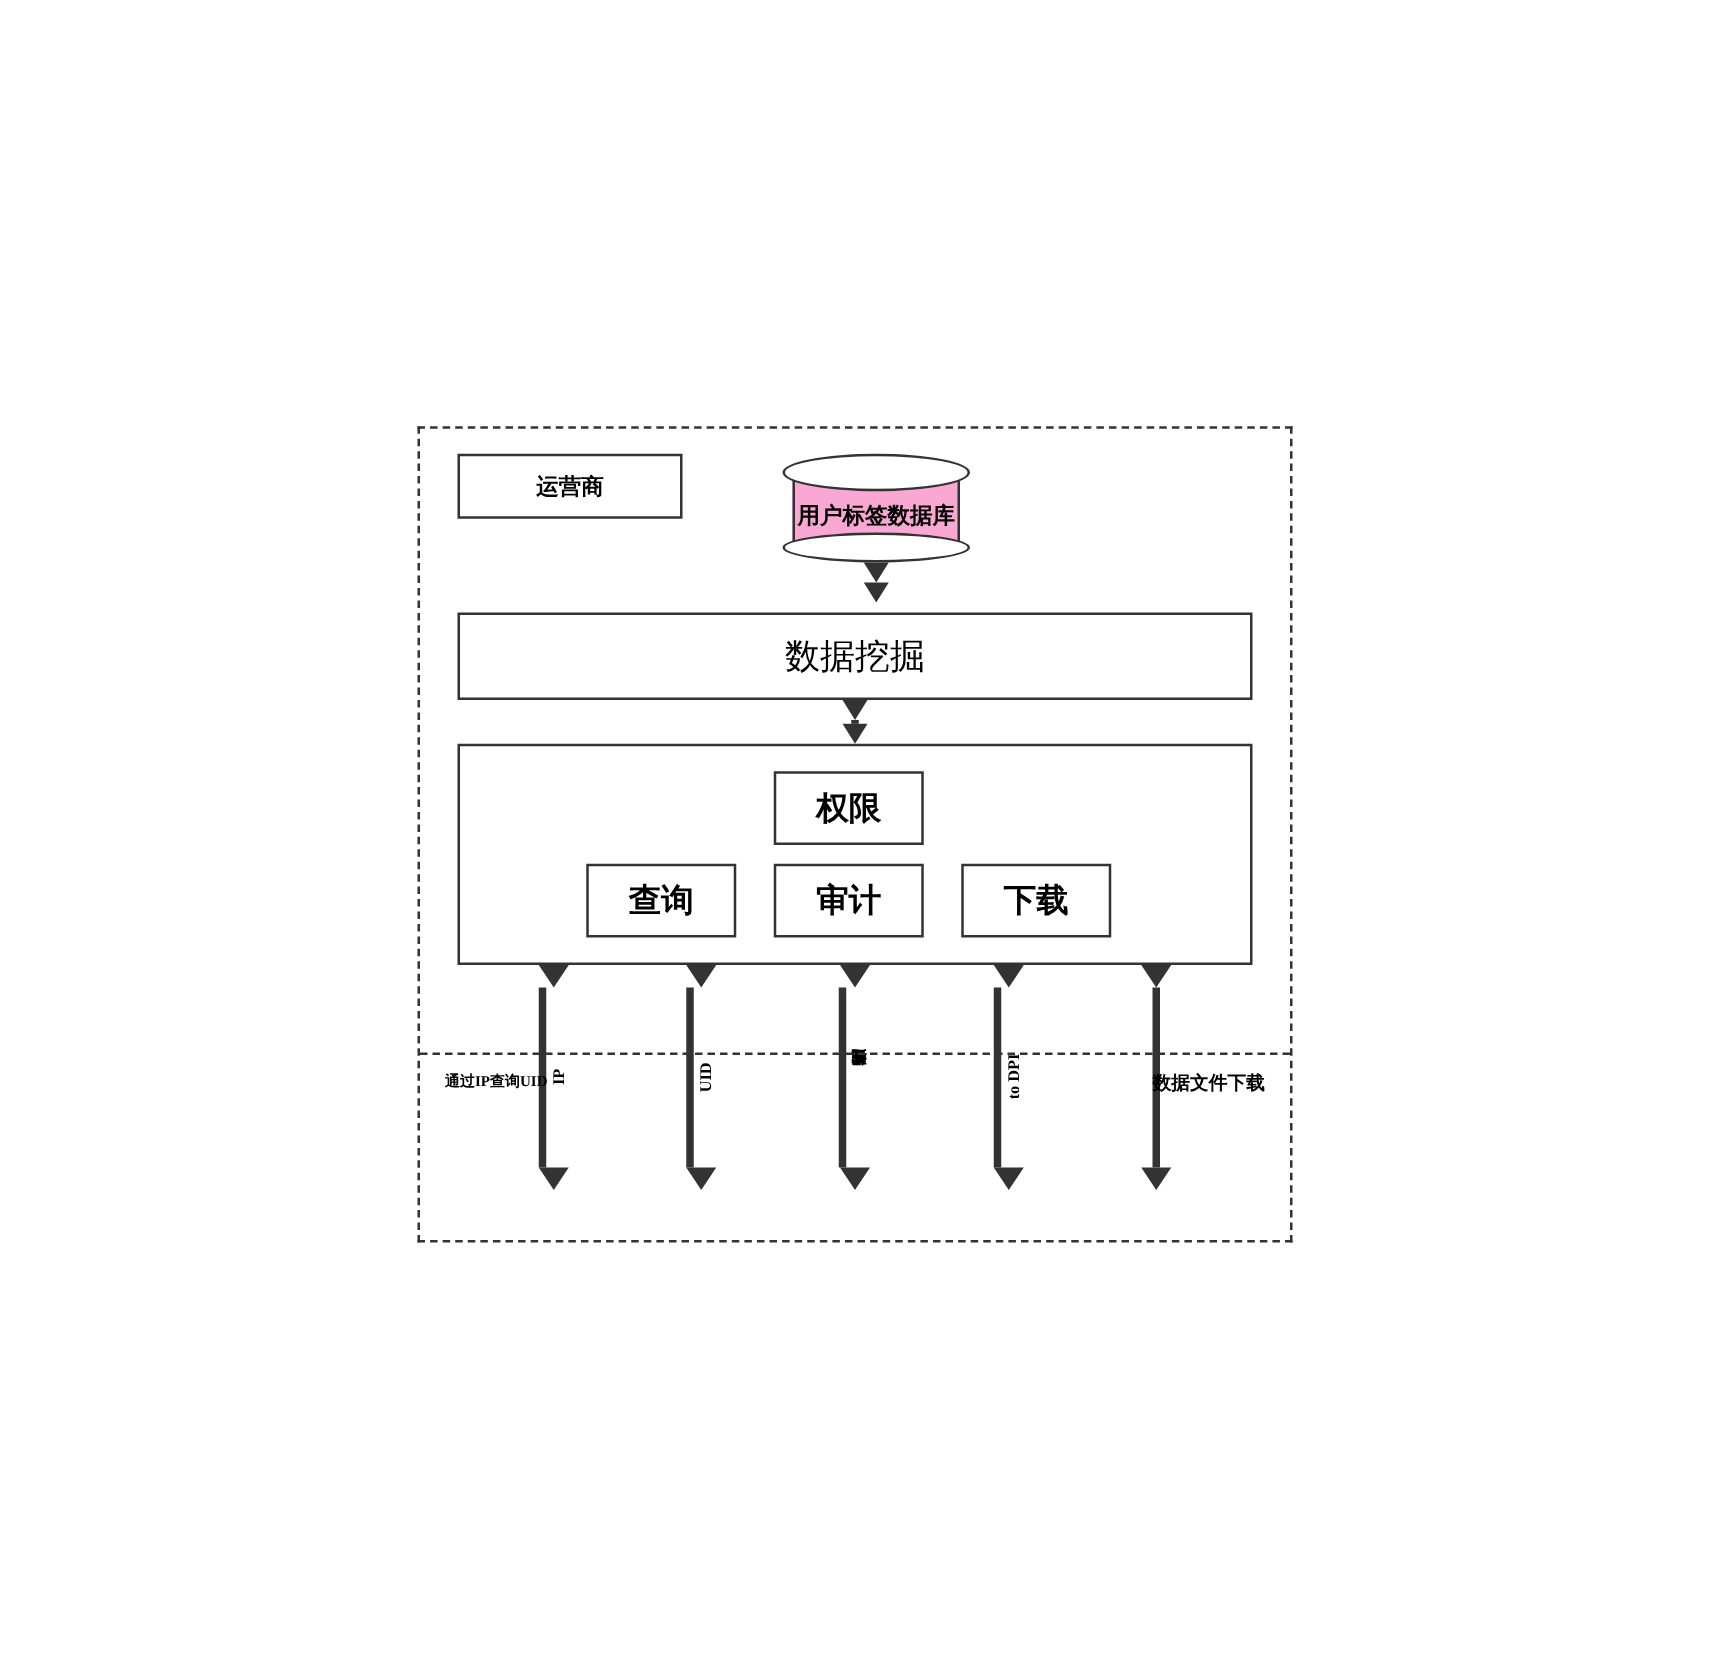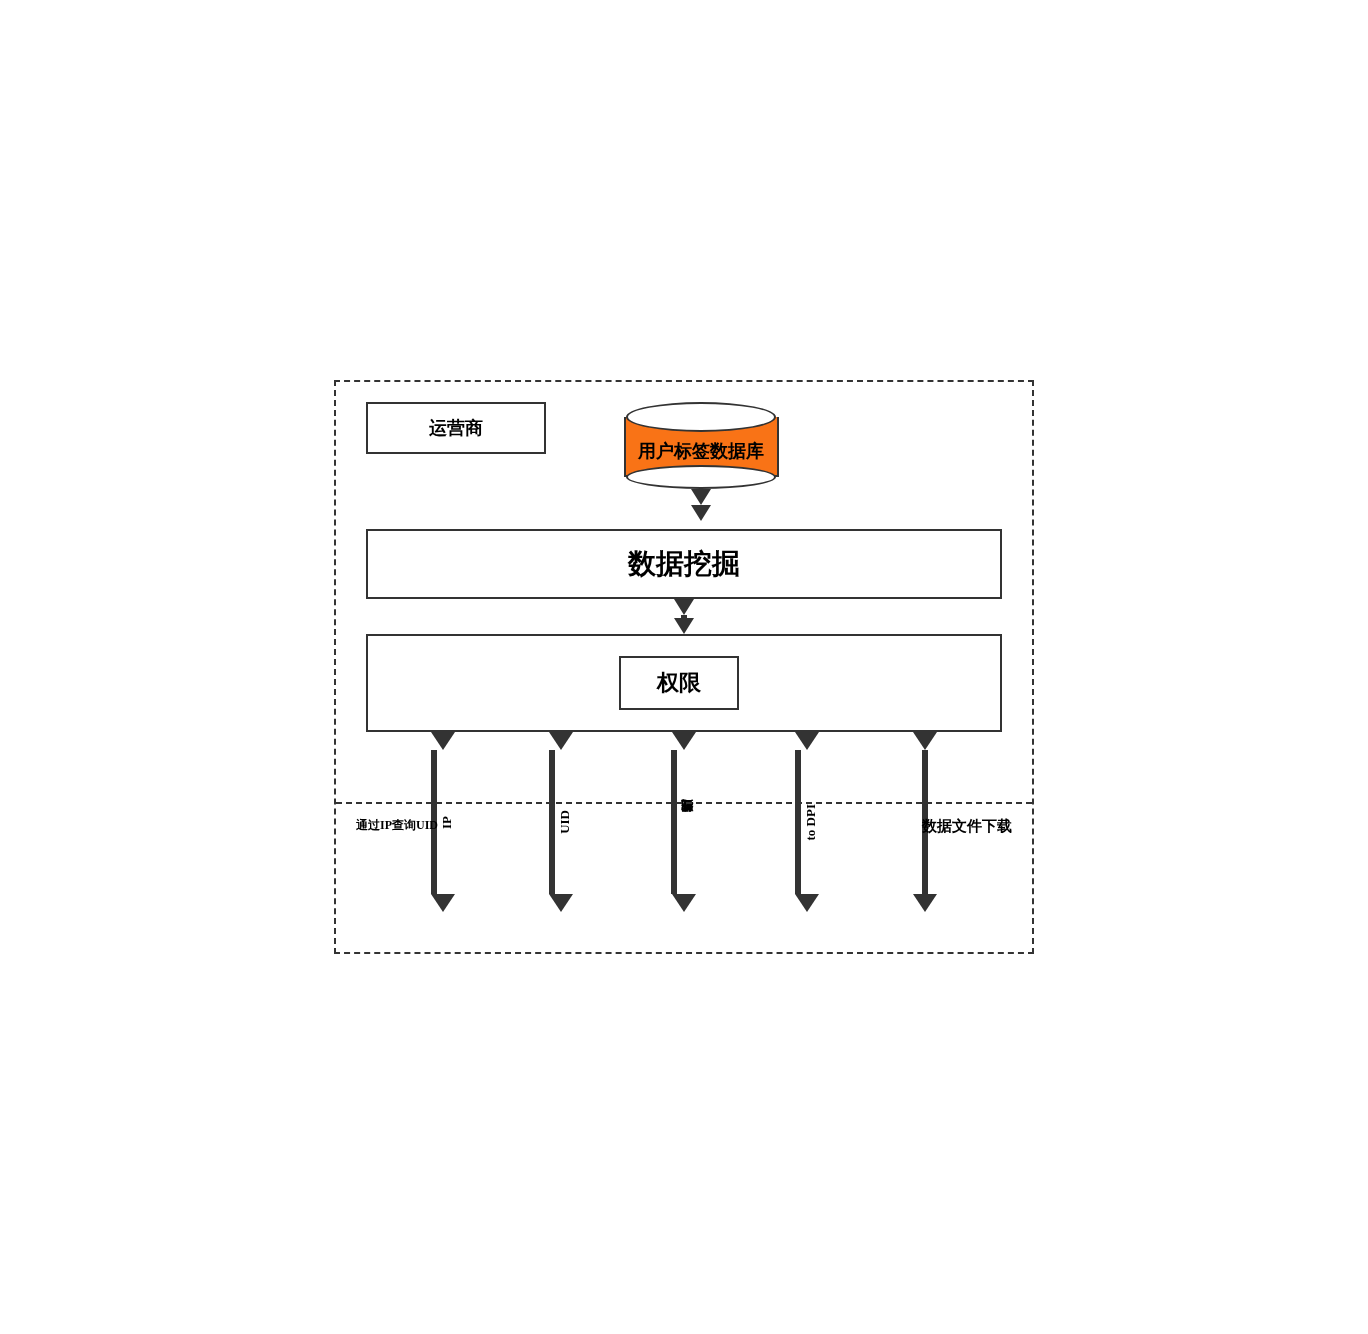--- a/index.html
+++ b/index.html
@@ -54,51 +54,51 @@
     .cylinder-top {
       width: 150px;
       height: 30px;
       border: 2px solid #333;
       border-radius: 50%;
       background: #fff;
       position: relative;
       z-index: 2;
     }
     .cylinder-body {
-      width: 155px;
+      width: 134px;
       height: 60px;
       border-left: 2px solid #333;
       border-right: 2px solid #333;
       border-bottom: 2px solid #333;
       display: flex;
       align-items: center;
       justify-content: center;
       font-size: 20px;
       font-weight: bold;
-      background: #f97316;
+      background: #f9a8d4;
       position: relative;
       margin-top: -15px;
       padding-top: 10px;
     }
     .cylinder-bottom-ellipse {
       width: 150px;
       height: 24px;
       border: 2px solid #333;
       border-radius: 50%;
       background: #fff;
       margin-top: -12px;
       position: relative;
       z-index: 2;
     }
     
     .box-datamining {
       border: 2px solid #333;
       padding: 14px 0;
       font-size: 28px;
-      font-weight: bold;
+      font-weight: normal;
       text-align: center;
       width: 100%;
       background: #fff;
       margin-bottom: 0;
     }
     
     .box-security {
       border: 2px solid #333;
       padding: 20px 30px 20px 20px;
       position: relative;
@@ -115,21 +115,21 @@
       gap: 15px;
     }
     .security-row {
       display: flex;
       gap: 30px;
       justify-content: center;
     }
     .inner-box {
       border: 2px solid #333;
       padding: 10px 30px;
-      font-size: 22px;
+      font-size: 26px;
       font-weight: bold;
       background: #fff;
       min-width: 120px;
       text-align: center;
     }
     
     .box-application {
       border: 2px solid #333;
       padding: 18px 0;
       font-size: 28px;
@@ -185,20 +185,31 @@
     <div class="box-security">
       <div class="security-inner">
 
         <div class="security-row">
           <div class="inner-box">
             <span>权限</span>
           </div>
         </div>
 
 
+        <div class="security-row">
+          <div class="inner-box">
+            <span>查询</span>
+          </div>
+          <div class="inner-box">
+            <span>审计</span>
+          </div>
+          <div class="inner-box">
+            <span>下载</span>
+          </div>
+        </div>
       </div>
     </div>
 
     <div class="arrows-outer">
       <div style="position:relative; height:180px;">
 
         <div style="position:absolute;top:70px;left:-30px;right:-30px;border-top:2px dashed #333;z-index:5;"></div>
 
         <div style="position:absolute;left:-10px;top:85px;font-size:12px;font-weight:bold;white-space:nowrap;">
           <span>通过IP查询UID</span>

